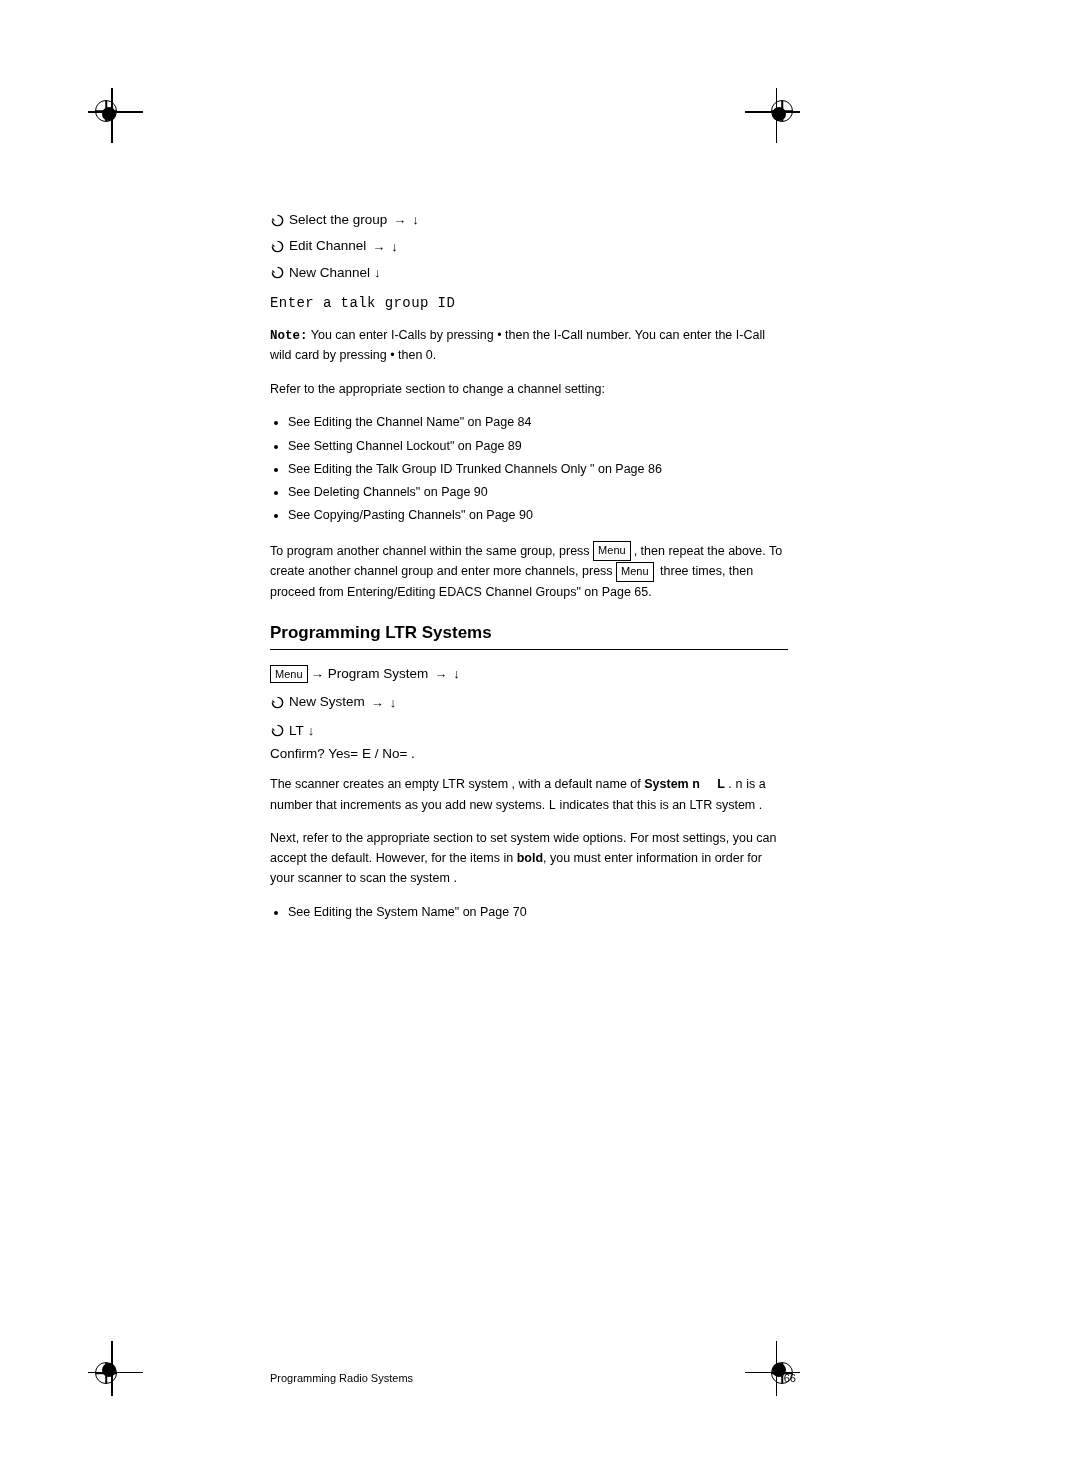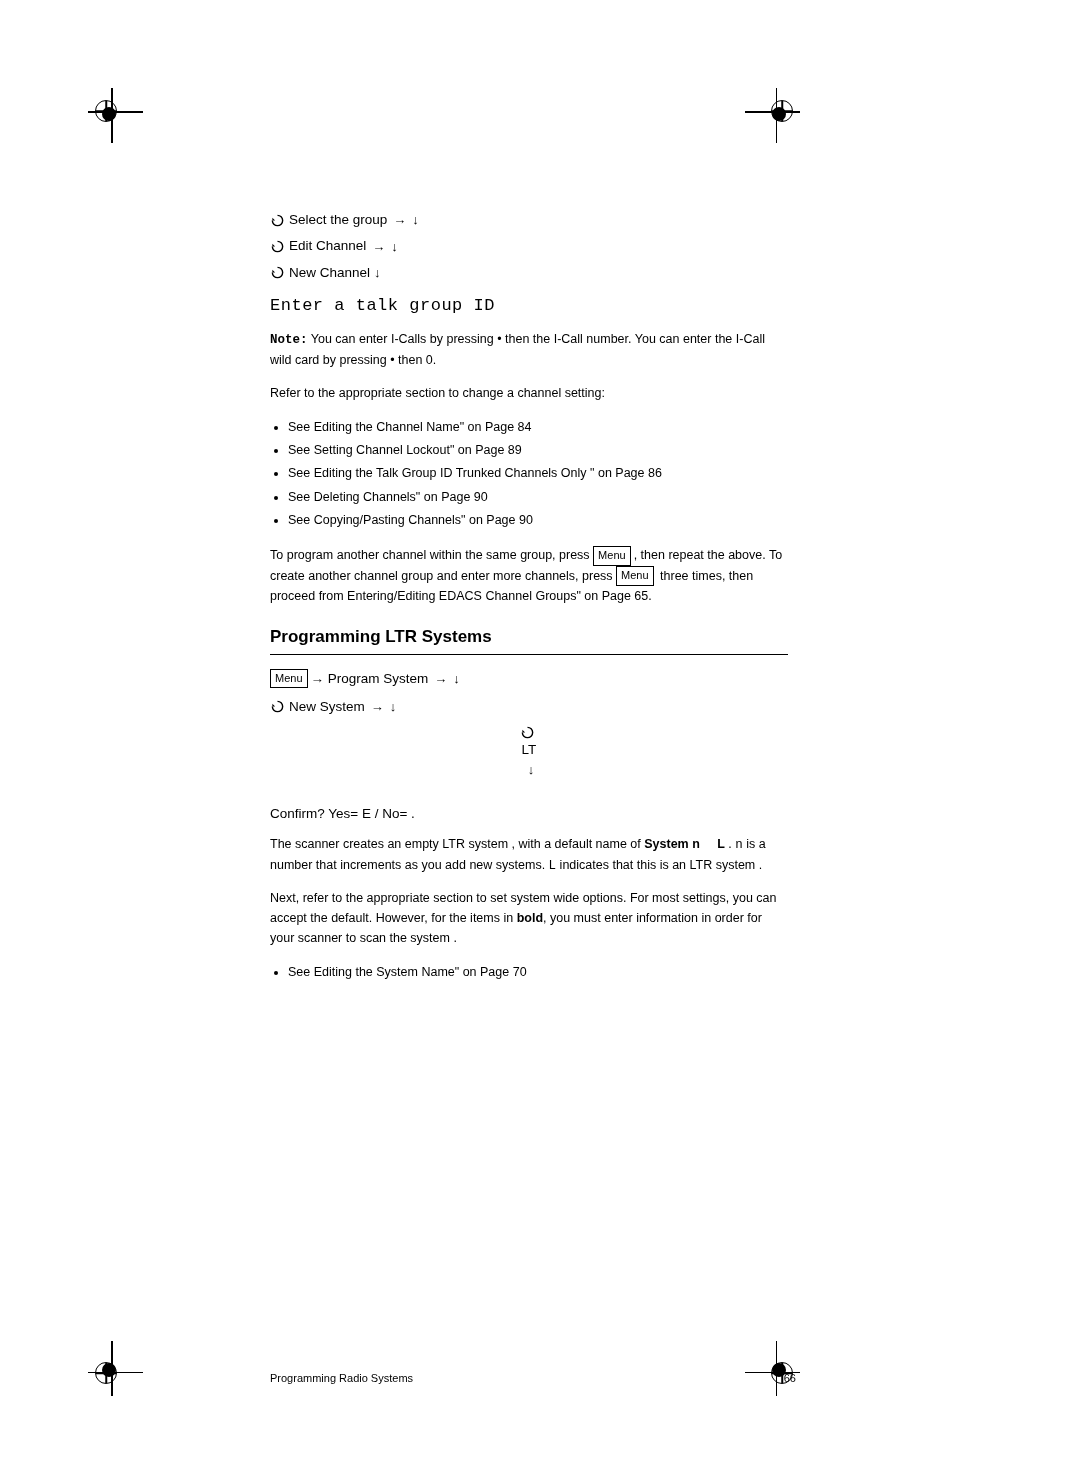--- a/index.html
+++ b/index.html
@@ -143,21 +143,21 @@
       margin: 0 6px;
       font-size: 13px;
     }
 
     .arrow-down {
       font-size: 13px;
     }
 
     .mono-text {
       font-family: 'Courier New', Courier, monospace;
-      font-size: 17px;
+      font-size: 14px;
       margin: 10px 0 12px 0;
       letter-spacing: 0.03em;
     }
 
     .note-block {
       margin: 10px 0 14px 0;
       font-size: 12.5px;
       line-height: 1.55;
       font-family: Arial, sans-serif;
     }
@@ -356,21 +356,21 @@
     <div class="menu-item" style="margin-bottom:8px;">
       <svg class="cycle-svg" viewBox="0 0 16 16" fill="none" xmlns="http://www.w3.org/2000/svg">
         <path d="M8 2.5 A5.5 5.5 0 1 1 2.5 8" stroke="#000" stroke-width="1.5" fill="none"></path>
         <polygon points="2.5,5 2.5,8 5.5,8" fill="#000"></polygon>
       </svg>
       <span>New System</span>
       <span class="arrow-right"> →</span>
       <span class="arrow-down"> ↓</span>
     </div>
 
-    <div class="menu-item" style="margin-bottom:24px;flex-direction:column;">
+    <div class="menu-item" style="margin-bottom:3px;">
       <svg class="cycle-svg" viewBox="0 0 16 16" fill="none" xmlns="http://www.w3.org/2000/svg">
         <path d="M8 2.5 A5.5 5.5 0 1 1 2.5 8" stroke="#000" stroke-width="1.5" fill="none"></path>
         <polygon points="2.5,5 2.5,8 5.5,8" fill="#000"></polygon>
       </svg>
       <span>LT</span>
       <span class="arrow-down" style="margin-left:4px;">↓</span>
     </div>
 
     <div class="confirm-line">Confirm?  Yes= E  /  No= .</div>
 

